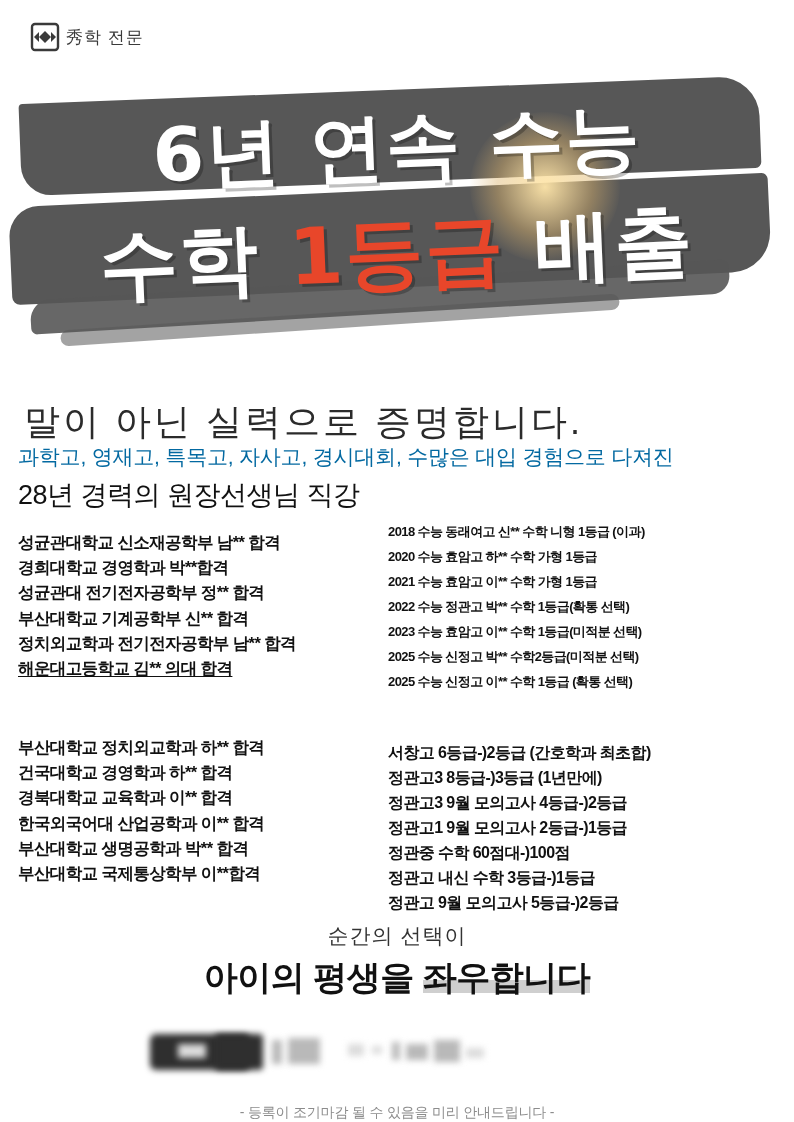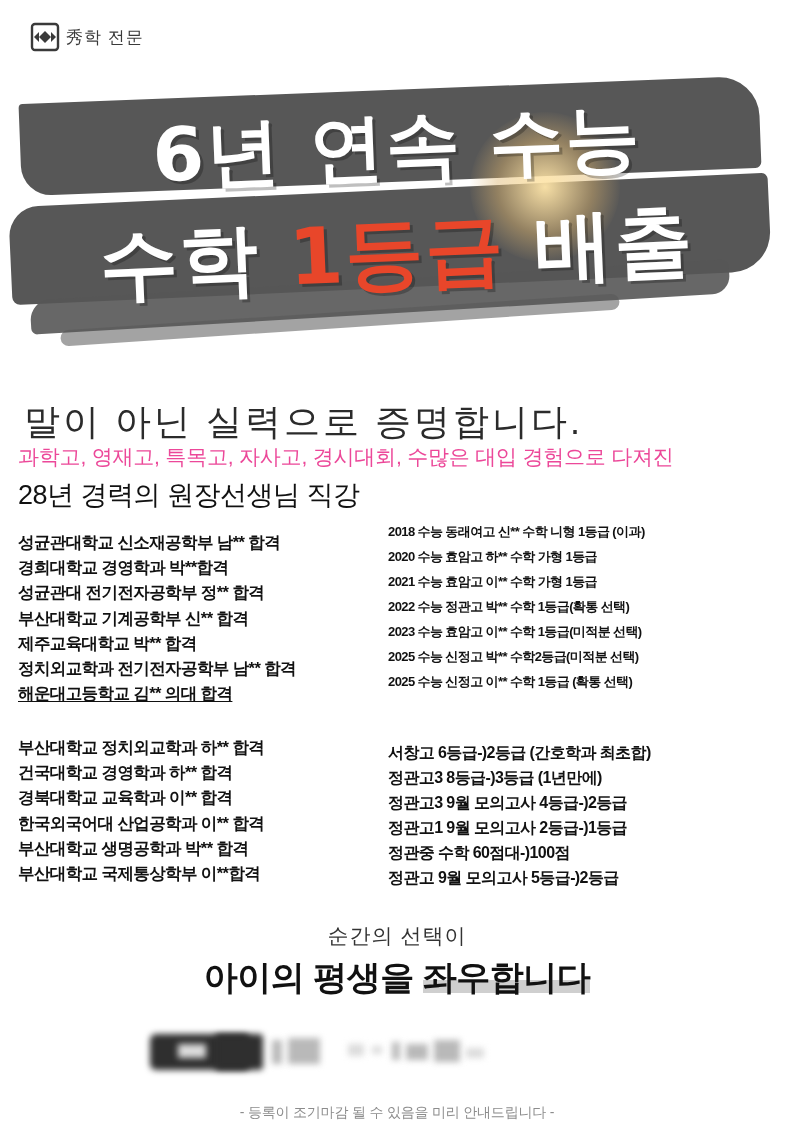--- a/index.html
+++ b/index.html
@@ -54,21 +54,21 @@
   }
   .hl-red { color: #e8462a; }
 
   
   .sub1 {
     position: absolute; left: 24px; top: 398px;
     font-size: 36px; color: #2b2b2b; letter-spacing: 3px;
   }
   .sub2 {
     position: absolute; left: 18px; top: 443px;
-    font-size: 21px; color: #ec4899; letter-spacing: -0.2px;
+    font-size: 21px; color: #0369a1; letter-spacing: -0.2px;
   }
   .sub3 {
     position: absolute; left: 18px; top: 477px;
     font-size: 27px; color: #111; font-weight: normal; letter-spacing: -0.5px;
   }
 
   
   .col {
     position: absolute;
     font-size: 16.5px;
@@ -141,21 +141,20 @@
 
   <div class="sub1">말이 아닌 실력으로 증명합니다.</div>
   <div class="sub2">과학고, 영재고, 특목고, 자사고, 경시대회, 수많은 대입 경험으로 다져진</div>
   <div class="sub3">28년 경력의 원장선생님 직강</div>
 
   <ul class="col col-left-top">
     <li>성균관대학교 신소재공학부 남** 합격</li>
     <li>경희대학교 경영학과 박**합격</li>
     <li>성균관대 전기전자공학부 정** 합격</li>
     <li>부산대학교 기계공학부 신** 합격</li>
-    <li>제주교육대학교 박** 합격</li>
     <li>정치외교학과 전기전자공학부 남** 합격</li>
     <li class="underline">해운대고등학교 김** 의대 합격</li>
   </ul>
 
   <ul class="col col-left-bottom">
     <li>부산대학교 정치외교학과 하** 합격</li>
     <li>건국대학교 경영학과 하** 합격</li>
     <li>경북대학교 교육학과 이** 합격</li>
     <li>한국외국어대 산업공학과 이** 합격</li>
     <li>부산대학교 생명공학과 박** 합격</li>
@@ -171,20 +170,21 @@
     <li>2025 수능 신정고 박** 수학2등급(미적분 선택)</li>
     <li>2025 수능 신정고 이** 수학 1등급 (확통 선택)</li>
   </ul>
 
   <ul class="col col-right-bottom">
     <li>서창고 6등급-)2등급 (간호학과 최초합)</li>
     <li>정관고3 8등급-)3등급 (1년만에)</li>
     <li>정관고3 9월 모의고사 4등급-)2등급</li>
     <li>정관고1 9월 모의고사 2등급-)1등급</li>
     <li>정관중 수학 60점대-)100점</li>
+    <li>정관고 내신 수학 3등급-)1등급</li>
     <li>정관고 9월 모의고사 5등급-)2등급</li>
   </ul>
 
   <div class="close1">순간의 선택이</div>
   <div class="close2">
     <span>아이의 평생을 </span><span class="hl">좌우합니다</span>
   </div>
 
   <div class="blurbar">
     <div class="bb bb-dark" style="left:10px; top:4px; width:100px; height:36px; border-radius:6px;"></div>

